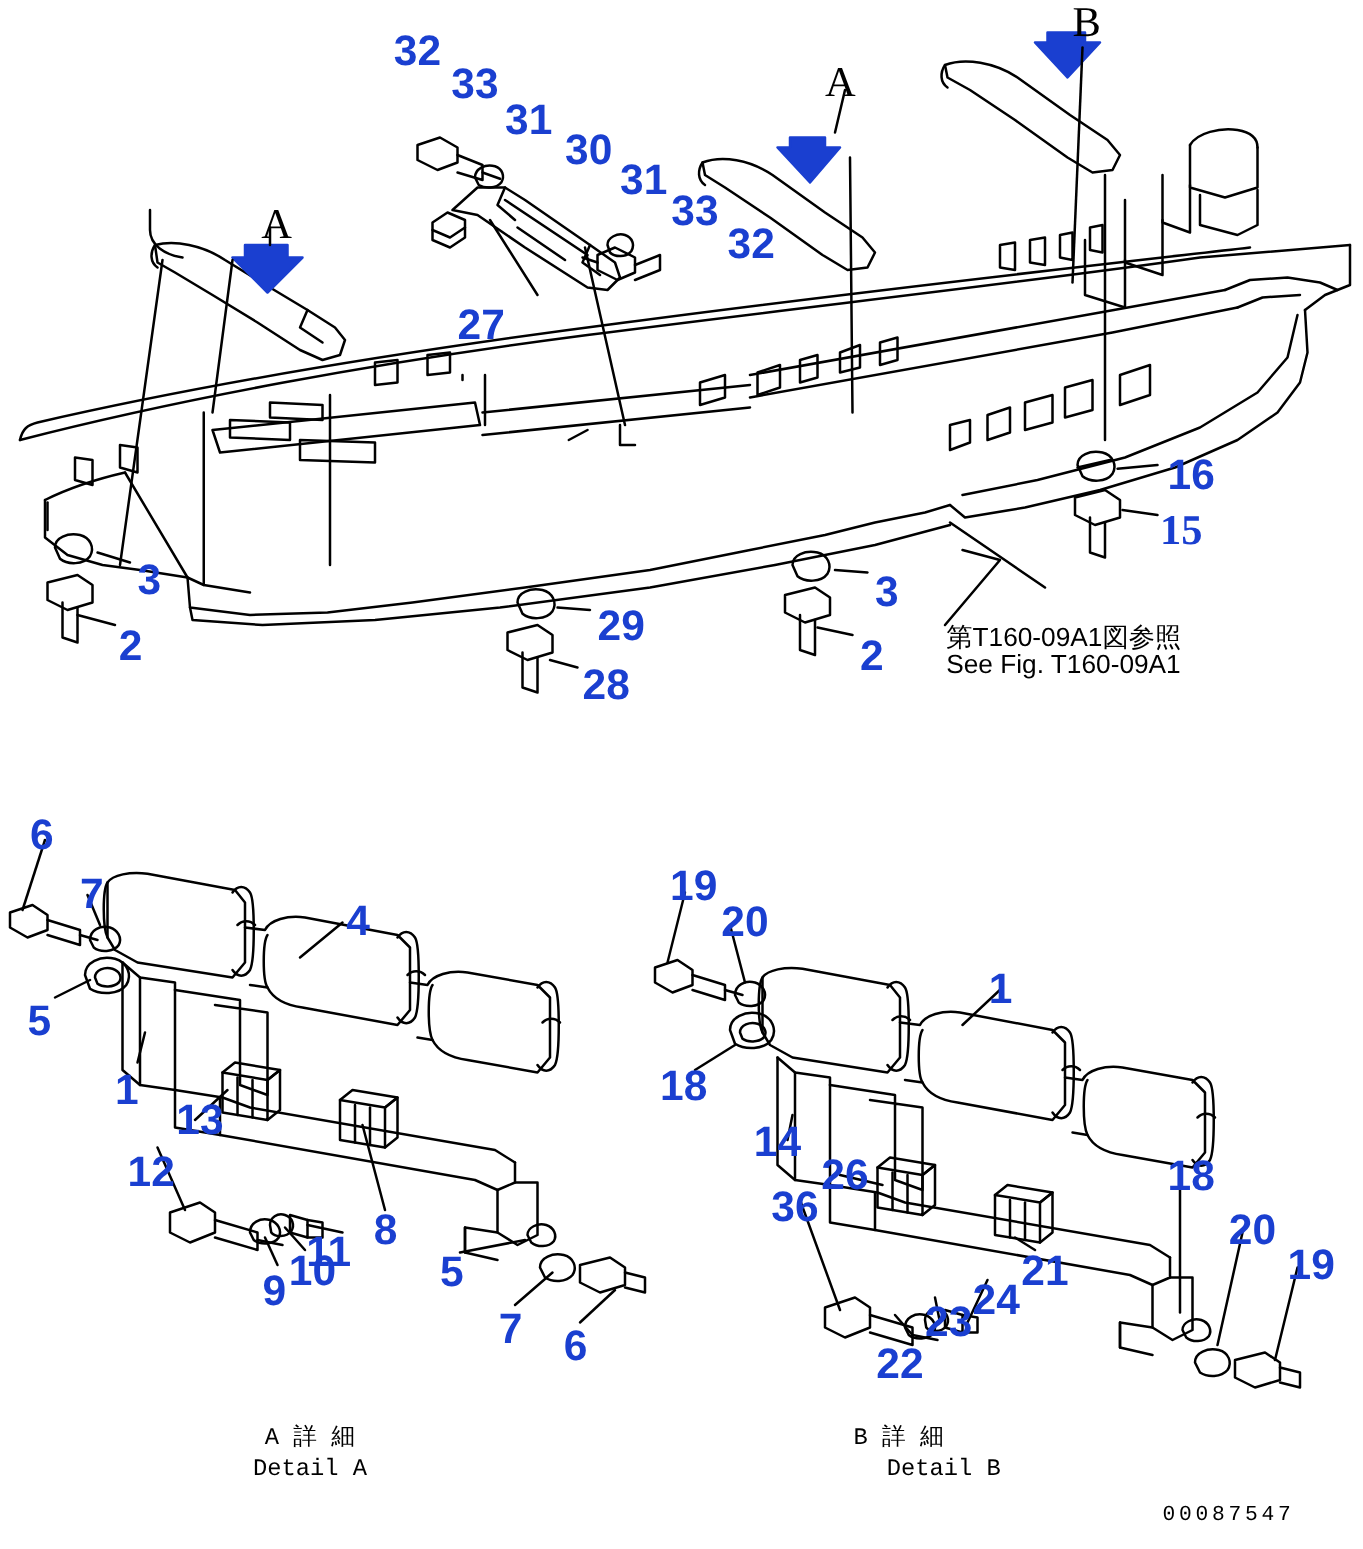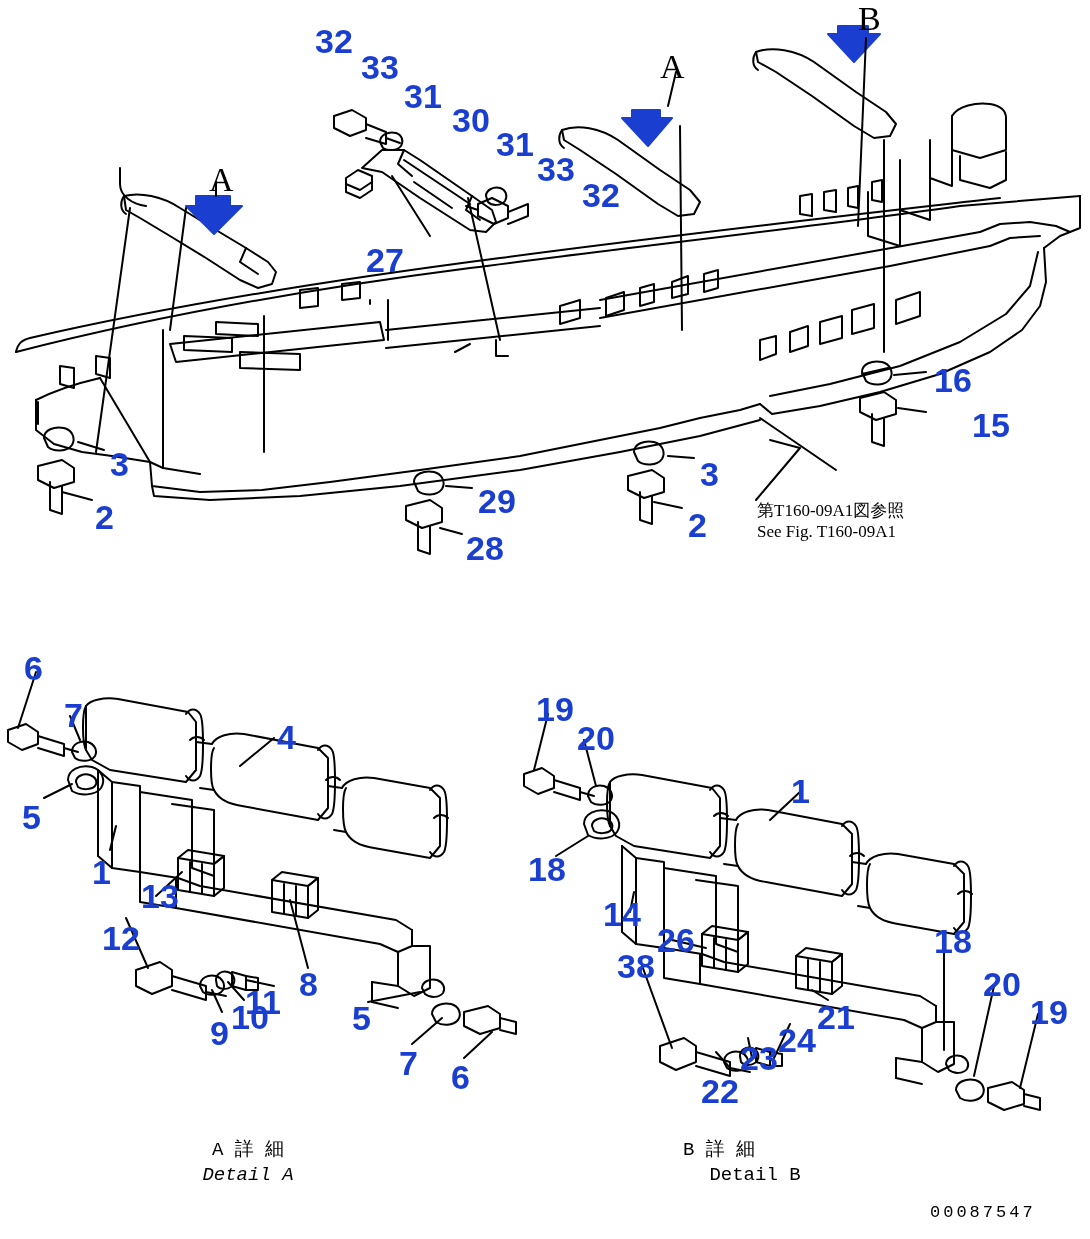--- a/index.html
+++ b/index.html
@@ -39,22 +39,22 @@
     position: absolute;
     color: #000000;
     font-family: "Liberation Serif", serif;
     font-size: 34px;
     line-height: 34px;
     white-space: nowrap;
   }
   .note {
     position: absolute;
     color: #000000;
-    font-family: Liberation Serif, serif;
-    font-size: 17px;
+    font-family: Liberation Sans, sans-serif;
+    font-size: 21px;
     line-height: 21px;
     white-space: pre;
   }
   .caption {
     position: absolute;
     color: #000000;
     font-family: "Liberation Mono", monospace;
     font-size: 19px;
     line-height: 24px;
     white-space: pre;
@@ -360,36 +360,36 @@
   </svg>
 
   <div class="letter" style="left:209px; top:163px;">A</div>
   <div class="letter" style="left:660px; top:50px;">A</div>
   <div class="letter" style="left:858px; top:2px;">B</div>
 
   <div class="note" style="left:757px; top:500px;">第T160-09A1図参照</div>
   <div class="note" style="left:757px; top:521px;">See Fig. T160-09A1</div>
 
   <div class="caption" style="left:178px; top:1138px; width:140px;">A 詳 細</div>
-  <div class="caption" style="left:178px; top:1163px; width:140px;font-style:italic;">Detail A</div>
+  <div class="caption" style="left:178px; top:1163px; width:140px;">Detail A</div>
   <div class="caption" style="left:649px; top:1138px; width:140px;">B 詳 細</div>
   <div class="caption" style="left:685px; top:1163px; width:140px;">Detail B</div>
 
   <div class="docid" style="left:930px; top:1203px;">00087547</div>
 
   <div class="callout big" style="left:315px; top:24px;">32</div>
   <div class="callout big" style="left:361px; top:50px;">33</div>
   <div class="callout big" style="left:404px; top:79px;">31</div>
   <div class="callout big" style="left:452px; top:103px;">30</div>
   <div class="callout big" style="left:496px; top:127px;">31</div>
   <div class="callout big" style="left:537px; top:152px;">33</div>
   <div class="callout big" style="left:582px; top:178px;">32</div>
   <div class="callout big" style="left:366px; top:243px;">27</div>
   <div class="callout big" style="left:934px; top:363px;">16</div>
-  <div class="callout big" style="left:972px; top:408px;">15</div>
+  <div class="callout big" style="left:928px; top:408px;font-family:Liberation Serif, serif;">15</div>
   <div class="callout big" style="left:110px; top:447px;">3</div>
   <div class="callout big" style="left:95px; top:500px;">2</div>
   <div class="callout big" style="left:478px; top:484px;">29</div>
   <div class="callout big" style="left:466px; top:531px;">28</div>
   <div class="callout big" style="left:700px; top:457px;">3</div>
   <div class="callout big" style="left:688px; top:508px;">2</div>
 
   <div class="callout big" style="left:24px; top:651px;">6</div>
   <div class="callout big" style="left:64px; top:698px;">7</div>
   <div class="callout big" style="left:22px; top:800px;">5</div>
@@ -403,21 +403,21 @@
   <div class="callout big" style="left:299px; top:967px;">8</div>
   <div class="callout big" style="left:352px; top:1001px;">5</div>
   <div class="callout big" style="left:399px; top:1046px;">7</div>
   <div class="callout big" style="left:451px; top:1060px;">6</div>
 
   <div class="callout big" style="left:536px; top:692px;">19</div>
   <div class="callout big" style="left:577px; top:721px;">20</div>
   <div class="callout big" style="left:528px; top:852px;">18</div>
   <div class="callout big" style="left:791px; top:774px;">1</div>
   <div class="callout big" style="left:603px; top:897px;">14</div>
-  <div class="callout big" style="left:617px; top:949px;">38</div>
+  <div class="callout big" style="left:617px; top:949px;">36</div>
   <div class="callout big" style="left:657px; top:923px;">26</div>
   <div class="callout big" style="left:701px; top:1057px;margin-top:17px;">22</div>
   <div class="callout big" style="left:740px; top:1041px;">23</div>
   <div class="callout big" style="left:778px; top:1023px;">24</div>
   <div class="callout big" style="left:817px; top:1000px;">21</div>
   <div class="callout big" style="left:934px; top:924px;">18</div>
   <div class="callout big" style="left:983px; top:967px;">20</div>
   <div class="callout big" style="left:1030px; top:995px;">19</div>
 
 </div>

